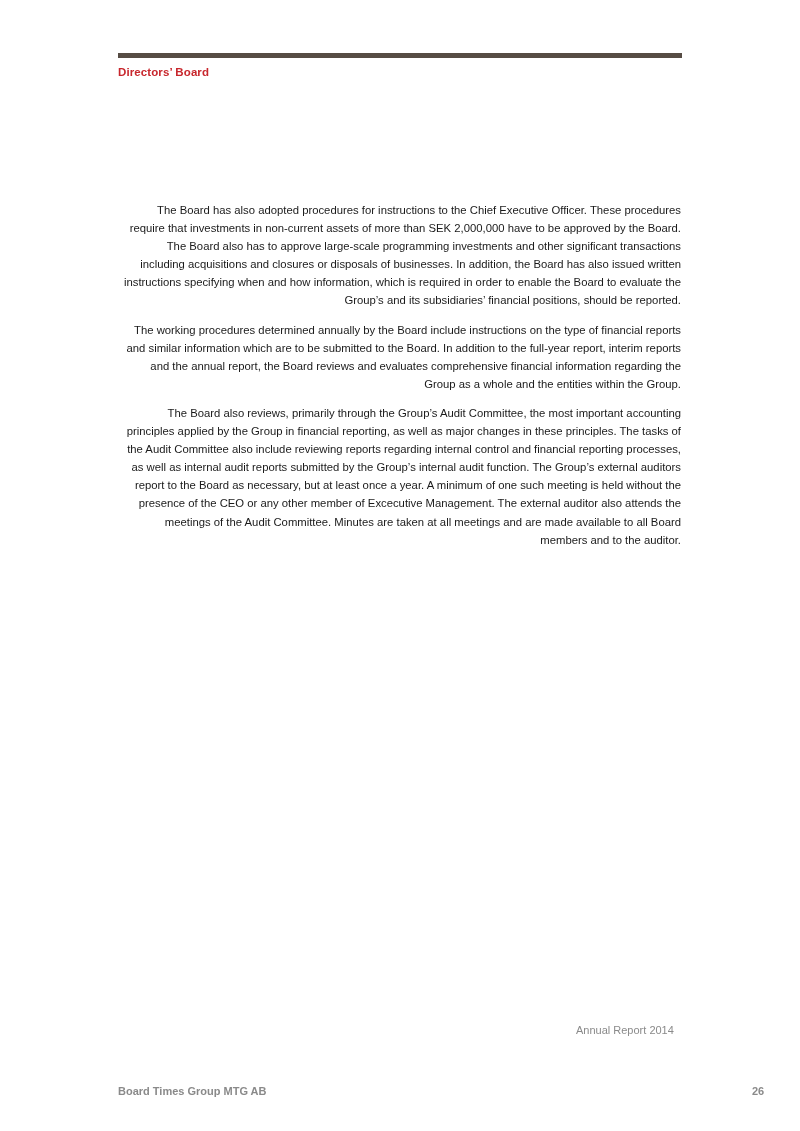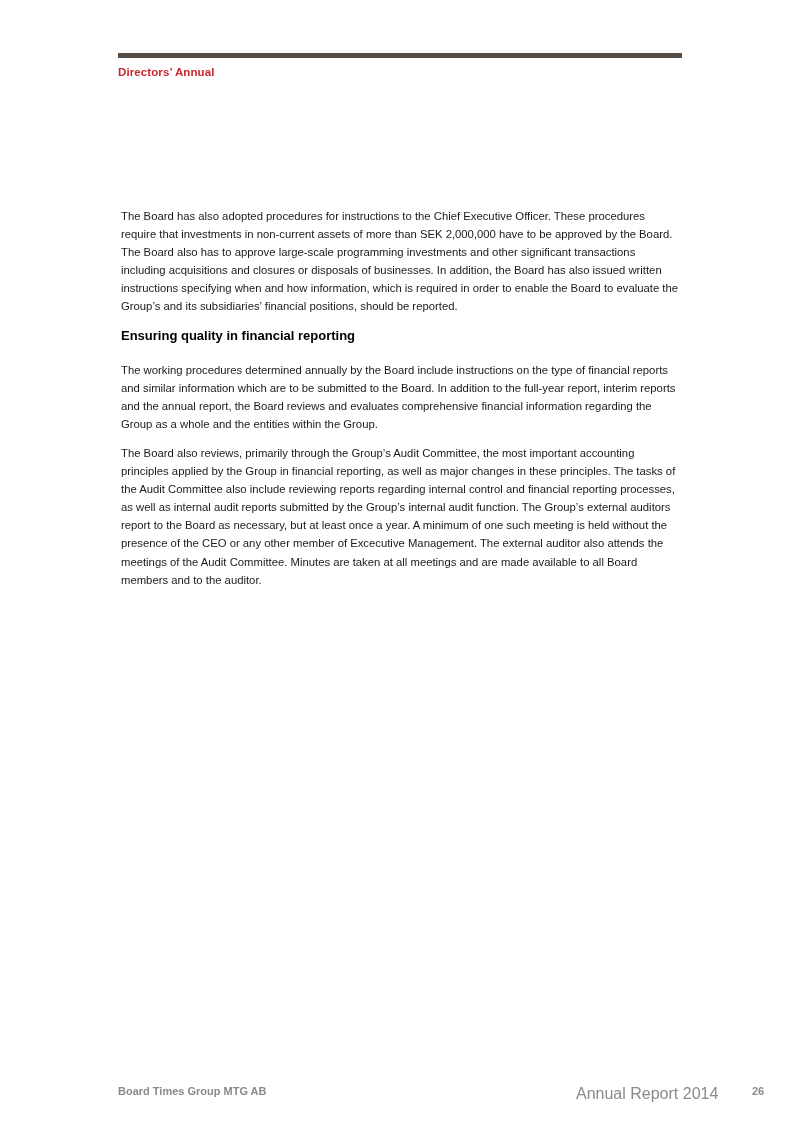--- a/index.html
+++ b/index.html
@@ -28,22 +28,23 @@
       left: 118px;
       top: 66px;
       font-size: 11.5px;
       font-weight: bold;
       color: #c8272d;
       letter-spacing: 0.1px;
     }
     .content {
       position: absolute;
       left: 121px;
-      top: 207px;
+      top: 201px;
       width: 560px;
+      text-align: right;
     }
     .content p {
       margin: 0 0 11px 0;
       font-size: 11.3px;
       line-height: 18.1px;
       color: #1a1a1a;
     }
     .content h2 {
       margin: 0;
       font-size: 13px;
@@ -58,41 +59,40 @@
       position: absolute;
       left: 118px;
       top: 1085px;
       font-size: 11px;
       font-weight: bold;
       color: #8a8a8a;
     }
     .footer-right {
       position: absolute;
       left: 576px;
-      top: 1085px;
-      font-size: 16px;
+      top: 1024px;
+      font-size: 11px;
       color: #8a8a8a;
     }
     .page-number {
       position: absolute;
       left: 752px;
       top: 1085px;
       font-size: 11px;
       font-weight: bold;
       color: #8a8a8a;
     }
   </style>
 </head>
 <body>
 
 <div class="top-rule"></div>
-<div class="section-label">Directors’ Annual</div>
+<div class="section-label">Directors’ Board</div>
 
 <div class="content">
   <p>The Board has also adopted procedures for instructions to the Chief Executive Officer. These procedures require that investments in non-current assets of more than SEK 2,000,000 have to be approved by the Board. The Board also has to approve large-scale programming investments and other significant transactions including acquisitions and closures or disposals of businesses. In addition, the Board has also issued written instructions specifying when and how information, which is required in order to enable the Board to evaluate the Group’s and its subsidiaries’ financial positions, should be reported.</p>
-  <h2>Ensuring quality in financial reporting</h2>
   <p>The working procedures determined annually by the Board include instructions on the type of financial reports and similar information which are to be submitted to the Board. In addition to the full-year report, interim reports and the annual report, the Board reviews and evaluates comprehensive financial information regarding the Group as a whole and the entities within the Group.</p>
   <p>The Board also reviews, primarily through the Group’s Audit Committee, the most important accounting principles applied by the Group in financial reporting, as well as major changes in these principles. The tasks of the Audit Committee also include reviewing reports regarding internal control and financial reporting processes, as well as internal audit reports submitted by the Group’s internal audit function. The Group’s external auditors report to the Board as necessary, but at least once a year. A minimum of one such meeting is held without the presence of the CEO or any other member of Excecutive Management. The external auditor also attends the meetings of the Audit Committee. Minutes are taken at all meetings and are made available to all Board members and to the auditor.</p>
 </div>
 
 <div class="footer-left">Board Times Group MTG AB</div>
 <div class="footer-right">Annual Report 2014</div>
 <div class="page-number">26</div>
 
 </body></html>

